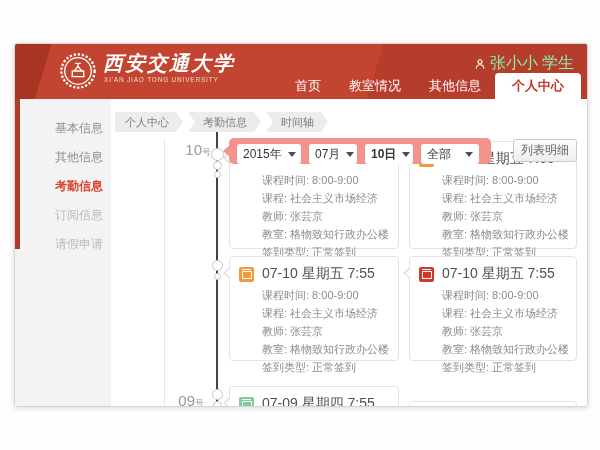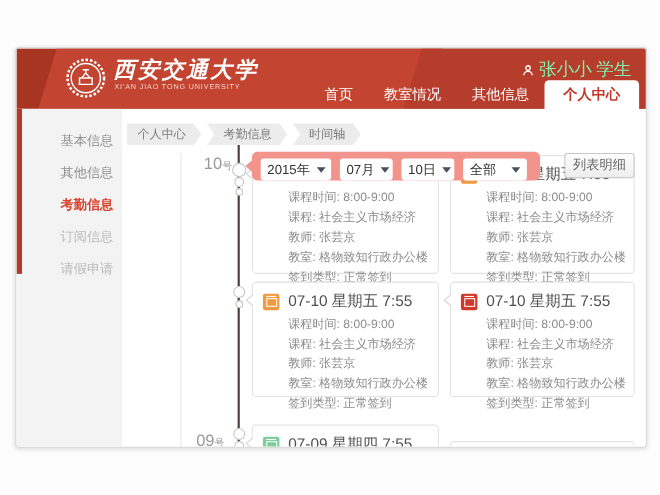--- a/index.html
+++ b/index.html
@@ -88,21 +88,21 @@
   
   .filter-bar { position:absolute; left:214px; top:39px; width:262px; height:26px;
     background:#f2948c; border-radius:5px; display:flex; align-items:flex-end; gap:8px;
     padding:0 8px; z-index:5; }
   .filter-bar::before { content:""; position:absolute; left:-6px; top:7px;
     border-right:7px solid #f2948c; border-top:6px solid transparent; border-bottom:6px solid transparent; }
   .dd { background:#fff; border-radius:3px; height:20px; display:flex; align-items:center;
     justify-content:space-between; padding:0 6px; font-size:12px; color:#333; cursor:pointer; white-space:nowrap; }
   .dd .caret { width:0; height:0; border-left:4px solid transparent; border-right:4px solid transparent;
     border-top:5px solid #44505e; margin-left:6px; }
-  .dd-year { width:64px; } .dd-month { width:48px; } .dd-day { width:48px; } .dd-type { width:58px; }
+  .dd-year { width:64px; } .dd-month { width:48px; } .dd-day { width:48px;font-weight:bold; } .dd-type { width:58px; }
 
   .btn-list { position:absolute; left:498px; top:40px; width:64px; height:23px; z-index:5;
     background:linear-gradient(#fdfdfd,#eeeeee); border:1px solid #c9c9c9; border-radius:3px;
     font-size:12px; color:#666; text-align:center; line-height:21px; cursor:pointer; white-space:nowrap; }
 </style>
 </head>
 <body>
 
 <div id="stage">
   <div class="window">

